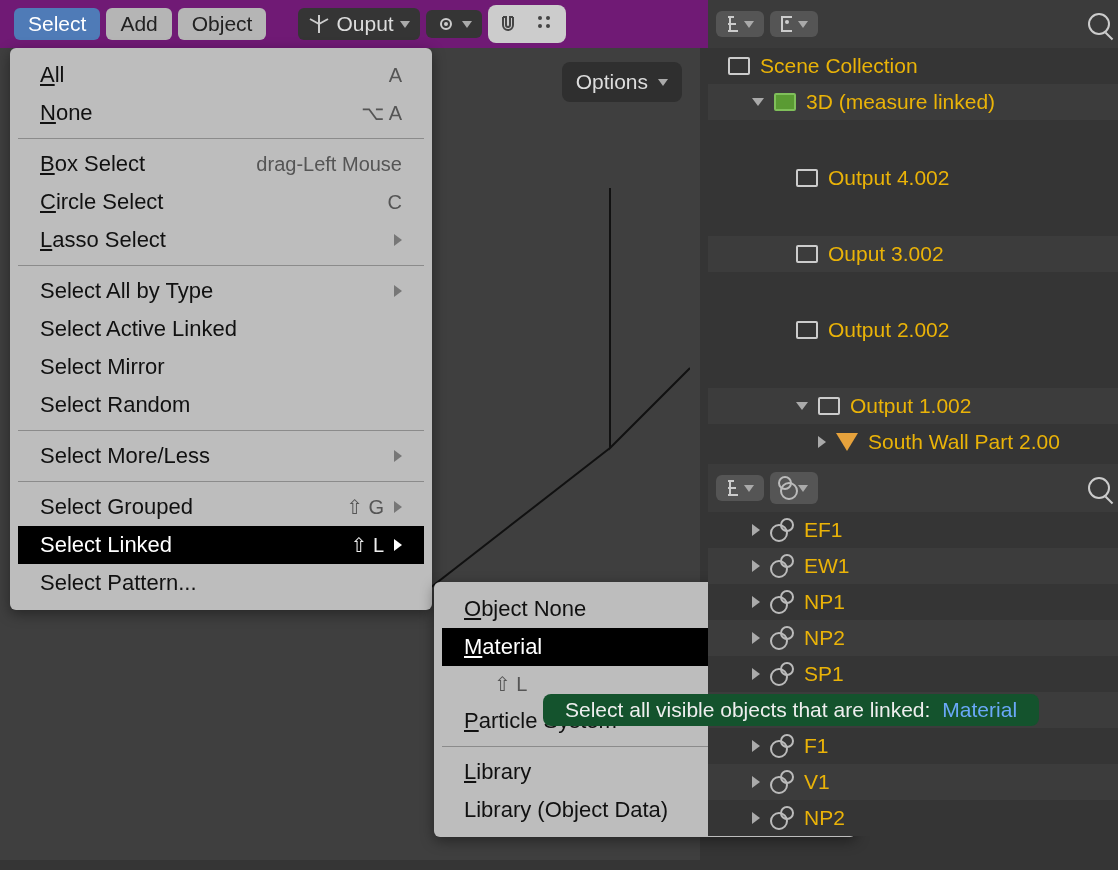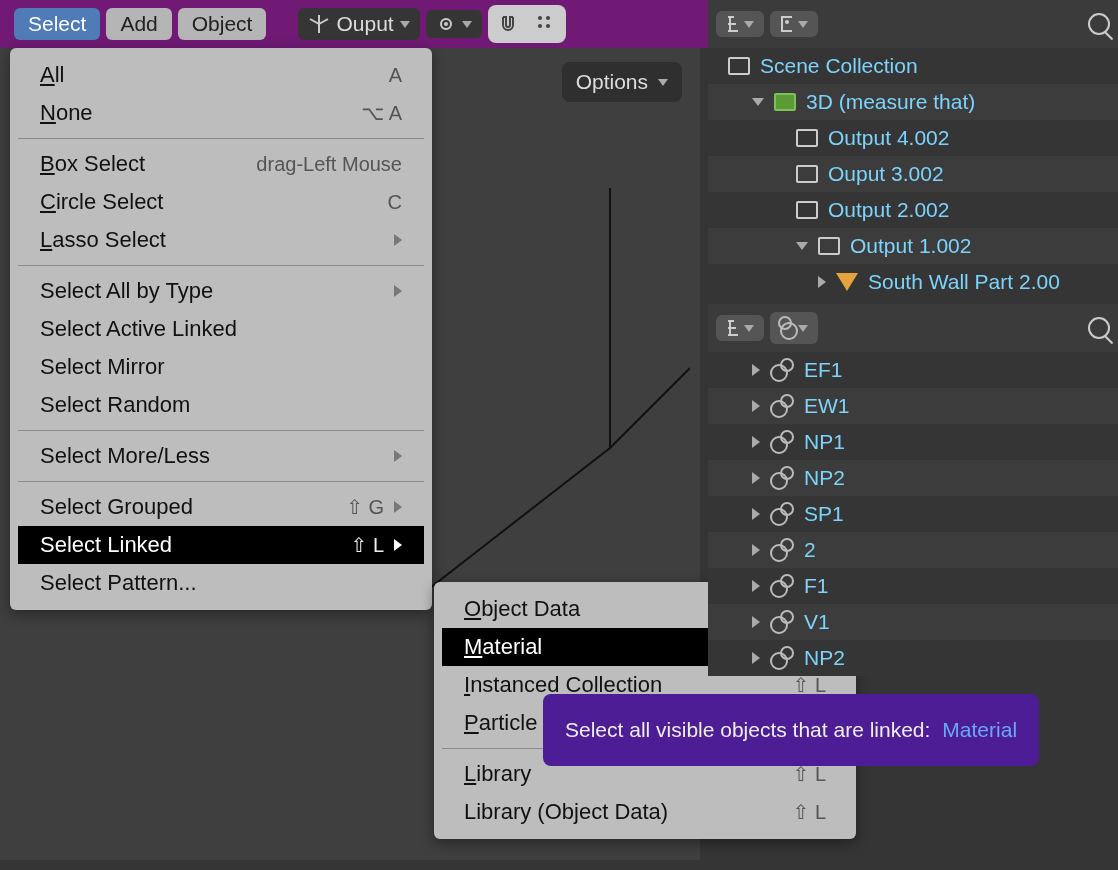--- a/index.html
+++ b/index.html
@@ -26,30 +26,30 @@
   .menu-item.highlight .sub-arrow { border-left-color: #fff; }
   .menu-sep { height: 1px; background: #8b8b8b; margin: 6px 0; }
   .underline-first::first-letter { text-decoration: underline; }
   
   .menu-main { top: 48px; left: 10px; width: 422px; }
   .menu-sub { top: 582px; left: 434px; width: 422px; }
   
   .right-panels { position: absolute; right: 0; top: 0; width: 410px; height: 870px; display: flex; flex-direction: column; }
   .panel-header { background: #3b3b3b; height: 48px; display: flex; align-items: center; padding: 0 8px; gap: 6px; }
   .outliner { background: #353535; }
-  .outline-row { display: flex; align-items: center; gap: 10px; padding: 6px 10px; font-size: 21px; color: #7dd3fc; }
+  .outline-row { display: flex; align-items: center; gap: 10px; padding: 6px 10px; font-size: 21px; color: #eab308; }
   .outline-row.alt { background: #3c3c3c; }
   .disclosure { width: 0; height: 0; border-top: 8px solid #aaa; border-left: 6px solid transparent; border-right: 6px solid transparent; }
   .disclosure.right { border-top: 6px solid transparent; border-bottom: 6px solid transparent; border-left: 8px solid #aaa; border-right: none; }
   .coll-icon { width: 22px; height: 18px; border: 2px solid #7fbf5a; background: #5a9b33; border-radius: 2px; position: relative; }
   .box-icon { width: 22px; height: 18px; border: 2px solid #ccc; border-radius: 2px; position: relative; }
   .tri-icon { width: 0; height: 0; border-left: 11px solid transparent; border-right: 11px solid transparent; border-top: 18px solid #e6a23c; }
-  .indent0 { padding-left: 20px; } .indent1 { padding-left: 44px; } .indent2 { padding-left: 88px; } .indent3 { padding-left: 110px; }
-  
-  .tooltip { position: absolute; top: 694px; left: 543px; background: #4c1d95; color: #eee; padding: 24px 22px; border-radius: 8px; font-size: 21px; display: flex; gap: 12px; }
+  .indent0 { padding-left: 20px; } .indent1 { padding-left: 44px; } .indent2 { padding-left: 88px; margin-top: 40px; } .indent3 { padding-left: 110px; }
+  
+  .tooltip { position: absolute; top: 694px; left: 543px; background: #14532d; color: #eee; padding: 4px 22px; border-radius: 8px; font-size: 21px; display: flex; gap: 12px; }
   .tooltip .link { color: #6aa8f8; }
   
   .search-icon { width: 22px; height: 22px; border: 2px solid #ccc; border-radius: 50%; position: relative; }
   .search-icon::after { content: ""; position: absolute; width: 10px; height: 2px; background: #ccc; bottom: -4px; right: -6px; transform: rotate(45deg); }
   
   .mat-icon { width: 24px; height: 24px; position: relative; }
   .mat-icon::before, .mat-icon::after { content:""; position:absolute; border:2px solid #bbb; border-radius:50%; width:14px; height:14px; }
   .mat-icon::before { left:0; top:6px; } .mat-icon::after { right:0; top:0; width:10px; height:10px; }
   
   .wire-lines { position:absolute; top:140px; left:430px; }
@@ -155,29 +155,28 @@
       <span class="short">⇧ L</span>
       <span class="sub-arrow"></span>
     </div>
   <div class="menu-item">
       <span class="lbl">Select Pattern...</span>
     </div>
 </div>
 
 <div class="menu menu-sub">
   <div class="menu-item">
-      <span class="lbl underline-first">Object Data</span>
+      <span class="lbl underline-first">Object None</span>
       <span class="short">⇧ L</span>
     </div>
   <div class="menu-item highlight">
       <span class="lbl underline-first">Material</span>
       <span class="short">⇧ L</span>
     </div>
   <div class="menu-item">
-      <span class="lbl underline-first">Instanced Collection</span>
       <span class="short">⇧ L</span>
     </div>
   <div class="menu-item">
       <span class="lbl underline-first">Particle System</span>
       <span class="short">⇧ L</span>
     </div>
   <div class="menu-sep"></div>
   <div class="menu-item">
       <span class="lbl underline-first">Library</span>
       <span class="short">⇧ L</span>
@@ -210,21 +209,21 @@
       </div>
   </div>
   <div class="outliner">
     <div class="outline-row indent0">
         <div class="box-icon"></div>
         <span>Scene Collection</span>
       </div>
     <div class="outline-row indent1 alt">
         <div class="disclosure"></div>
         <div class="coll-icon"></div>
-        <span>3D (measure that)</span>
+        <span>3D (measure linked)</span>
       </div>
     <div class="outline-row indent2">
         <div class="box-icon"></div>
         <span>Output 4.002</span>
       </div>
     <div class="outline-row indent2 alt">
         <div class="box-icon"></div>
         <span>Ouput 3.002</span>
       </div>
     <div class="outline-row indent2">

